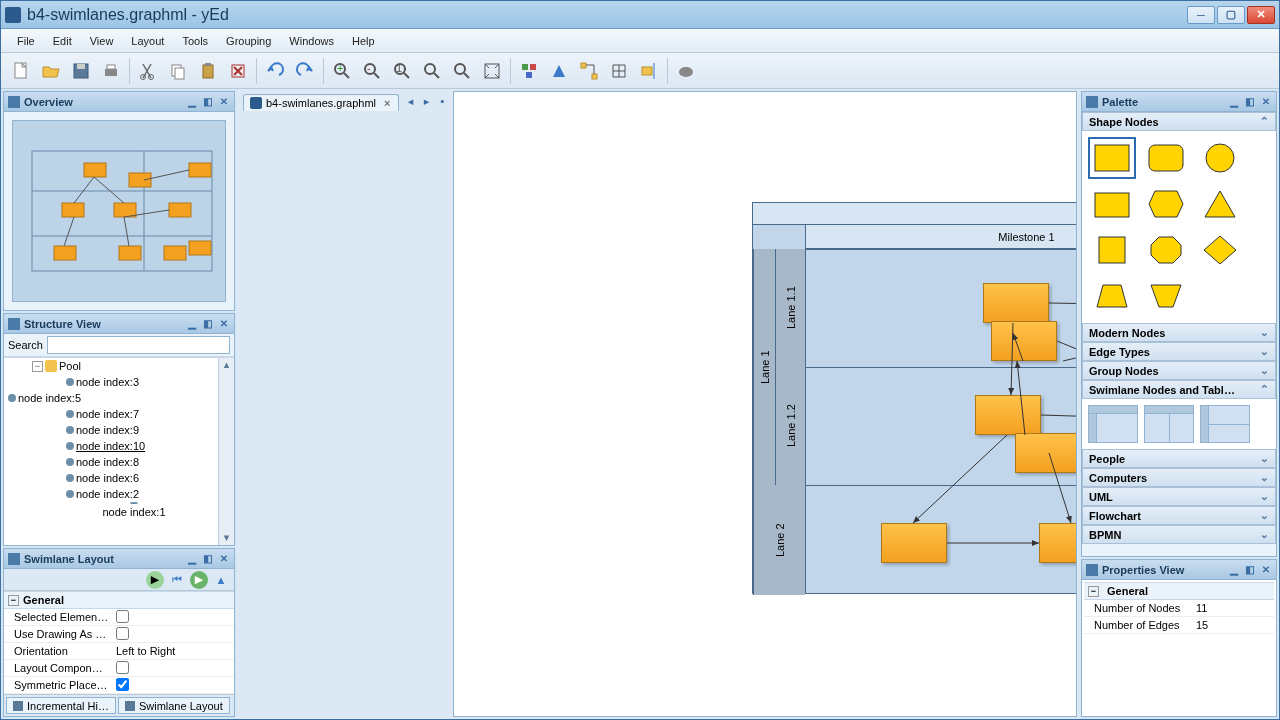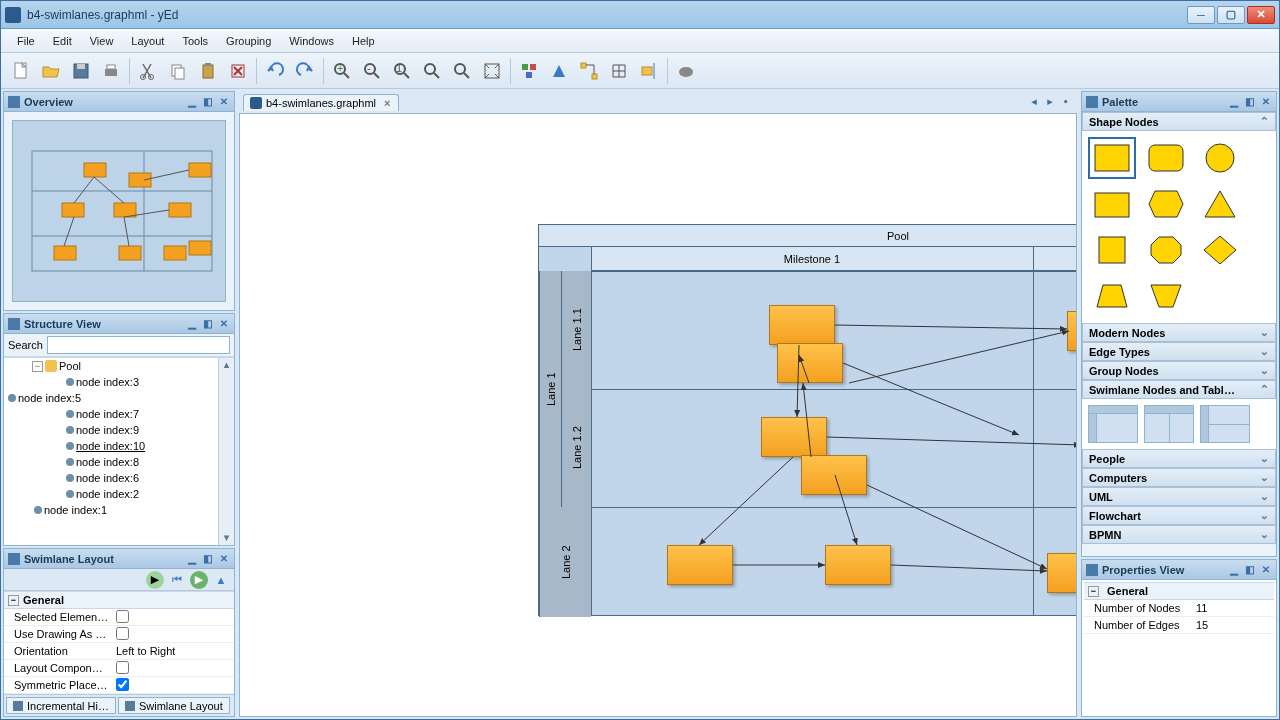--- a/index.html
+++ b/index.html
@@ -1,20 +1,20 @@
 <!DOCTYPE html>
 <html><head>
 <meta charset="utf-8">
 <style>
 * { box-sizing: border-box; margin: 0; padding: 0; font-family: Tahoma, sans-serif; font-size: 11px; }
 body { background: #fff; overflow: hidden; }
 .window { width: 1280px; height: 720px; background: #d6e7f5; border: 1px solid #3a6ea5; display: flex; flex-direction: column; }
 .titlebar { height: 28px; background: linear-gradient(#b7d5ed, #9cc5e6); display: flex; align-items: center; padding: 0 4px; border-bottom: 1px solid #6a9bc8; }
 .titlebar .appicon { width: 16px; height: 16px; background: #2b5b8c; border-radius: 2px; margin-right: 6px; }
-.titlebar .title { flex: 1; color: #1a3a5a; font-size: 12px; }
+.titlebar .title { flex: 1; color: #1a3a5a; font-size: 16px; }
 .winbtns { display: flex; gap: 2px; }
 .winbtn { width: 28px; height: 18px; background: linear-gradient(#e8f1fa,#cfe2f3); border: 1px solid #6a9bc8; border-radius: 2px; display:flex; align-items:center; justify-content:center; color:#2b5b8c; font-weight:bold; }
 .winbtn.close { background: linear-gradient(#f08c7a,#d94a36); color:#fff; border-color:#a83020; }
 .menubar { height: 24px; background: linear-gradient(#f4f8fc,#e2edf7); display: flex; align-items: center; padding: 0 8px; gap: 2px; border-bottom: 1px solid #b8cad9; }
 .menuitem { padding: 3px 8px; color: #222; border-radius: 2px; }
 .toolbar { height: 36px; background: linear-gradient(#edf3fa,#dce8f4); display: flex; align-items: center; padding: 0 6px; gap: 2px; border-bottom: 1px solid #b8cad9; }
 .tbtn { width: 28px; height: 28px; display:flex; align-items:center; justify-content:center; border: 1px solid transparent; border-radius: 3px; font-size:16px;}
 .tbtn svg { width:20px; height:20px; }
 .tsep { width:1px; height:26px; background:#b8cad9; margin:0 2px; }
 .main { flex:1; display:flex; min-height:0; }
@@ -38,21 +38,21 @@
 .sl-toolbar { height:22px; display:flex; justify-content:flex-end; align-items:center; gap:4px; padding:0 4px; background:#dce8f4; border-bottom:1px solid #b8cad9;}
 .sl-toolbar .slbtn { width:18px; height:18px; border-radius:9px; display:flex; align-items:center; justify-content:center; font-size:11px; }
 .sl-props { background:#fff; }
 .sl-section { background:#eaf2fa; padding:2px 4px; font-weight:bold; border-top:1px solid #c8d8e8; border-bottom:1px solid #c8d8e8; display:flex; align-items:center; gap:4px;}
 .sl-row { display:flex; align-items:center; height:17px; border-bottom:1px solid #eee; }
 .sl-row .lbl { width:108px; padding-left:10px; overflow:hidden; text-overflow:ellipsis; white-space:nowrap; }
 .sl-row .val { flex:1; padding-left:4px; }
 .sl-row input[type=checkbox] { }
 .bottom-tabs { height:22px; display:flex; gap:2px; padding:2px; background:#dce8f4; border-top:1px solid #b8cad9;}
 .btab { border:1px solid #8fb3d0; background:#eaf2fa; padding:2px 6px; display:flex; align-items:center; gap:4px; }
-.center { flex:1; display:flex; flex-direction:column; background:#dce8f4; min-width:0; padding:2px;}
+.center { flex:1; display:flex; background:#dce8f4; min-width:0; padding:2px;}
 .tabbar { height:22px; display:flex; align-items:center; padding:0 4px; gap:2px; }
 .tab { background:#eaf2fa; border:1px solid #8fb3d0; border-bottom:none; padding:2px 8px 2px 6px; display:flex; align-items:center; gap:4px; border-radius:3px 3px 0 0;}
 .tab .ticon2 { width:12px; height:12px; background:#2b5b8c; border-radius:2px;}
 .tab .tclose { color:#777; font-weight:bold; margin-left:4px; }
 .tabspacer { flex:1; }
 .tabnav { display:flex; gap:2px; }
 .tabnav .nv { width:14px; height:14px; color:#3a6ea5; text-align:center; }
 .canvas { flex:1; background:#fff; border:1px solid #8fb3d0; position:relative; overflow:hidden; }
 .pool { position:absolute; left:298px; top:110px; width:720px; height:392px; border:1px solid #4a6a8a; background:#c1d6ea; }
 .poolhdr { height:22px; background:#d8e6f3; border-bottom:1px solid #4a6a8a; text-align:center; line-height:22px; }
@@ -329,21 +329,21 @@
                   <span>node index:8</span>
                 </div>
                 <div class="treerow" style="padding-left: 62px;">
                   <div class="nicon"></div>
                   <span>node index:6</span>
                 </div>
                 <div class="treerow" style="padding-left: 62px;">
                   <div class="nicon"></div>
                   <span>node index:2</span>
                 </div>
-                <div class="treerow" style="padding-left: 30px;">
+                <div class="treerow" style="padding-left: 30px; flex-direction: column;">
                   <div class="nicon"></div>
                   <span>node index:1</span>
                 </div>
               </div>
             <div style="position:absolute;right:0;top:0;width:16px;height:100%;background:#e8eef5;border-left:1px solid #c0d0e0;">
               <div style="height:14px;text-align:center;color:#5a7a9a;">▴</div>
               <div style="position:absolute;bottom:0;width:100%;height:14px;text-align:center;color:#5a7a9a;">▾</div>
             </div>
           </div>
         </div>

